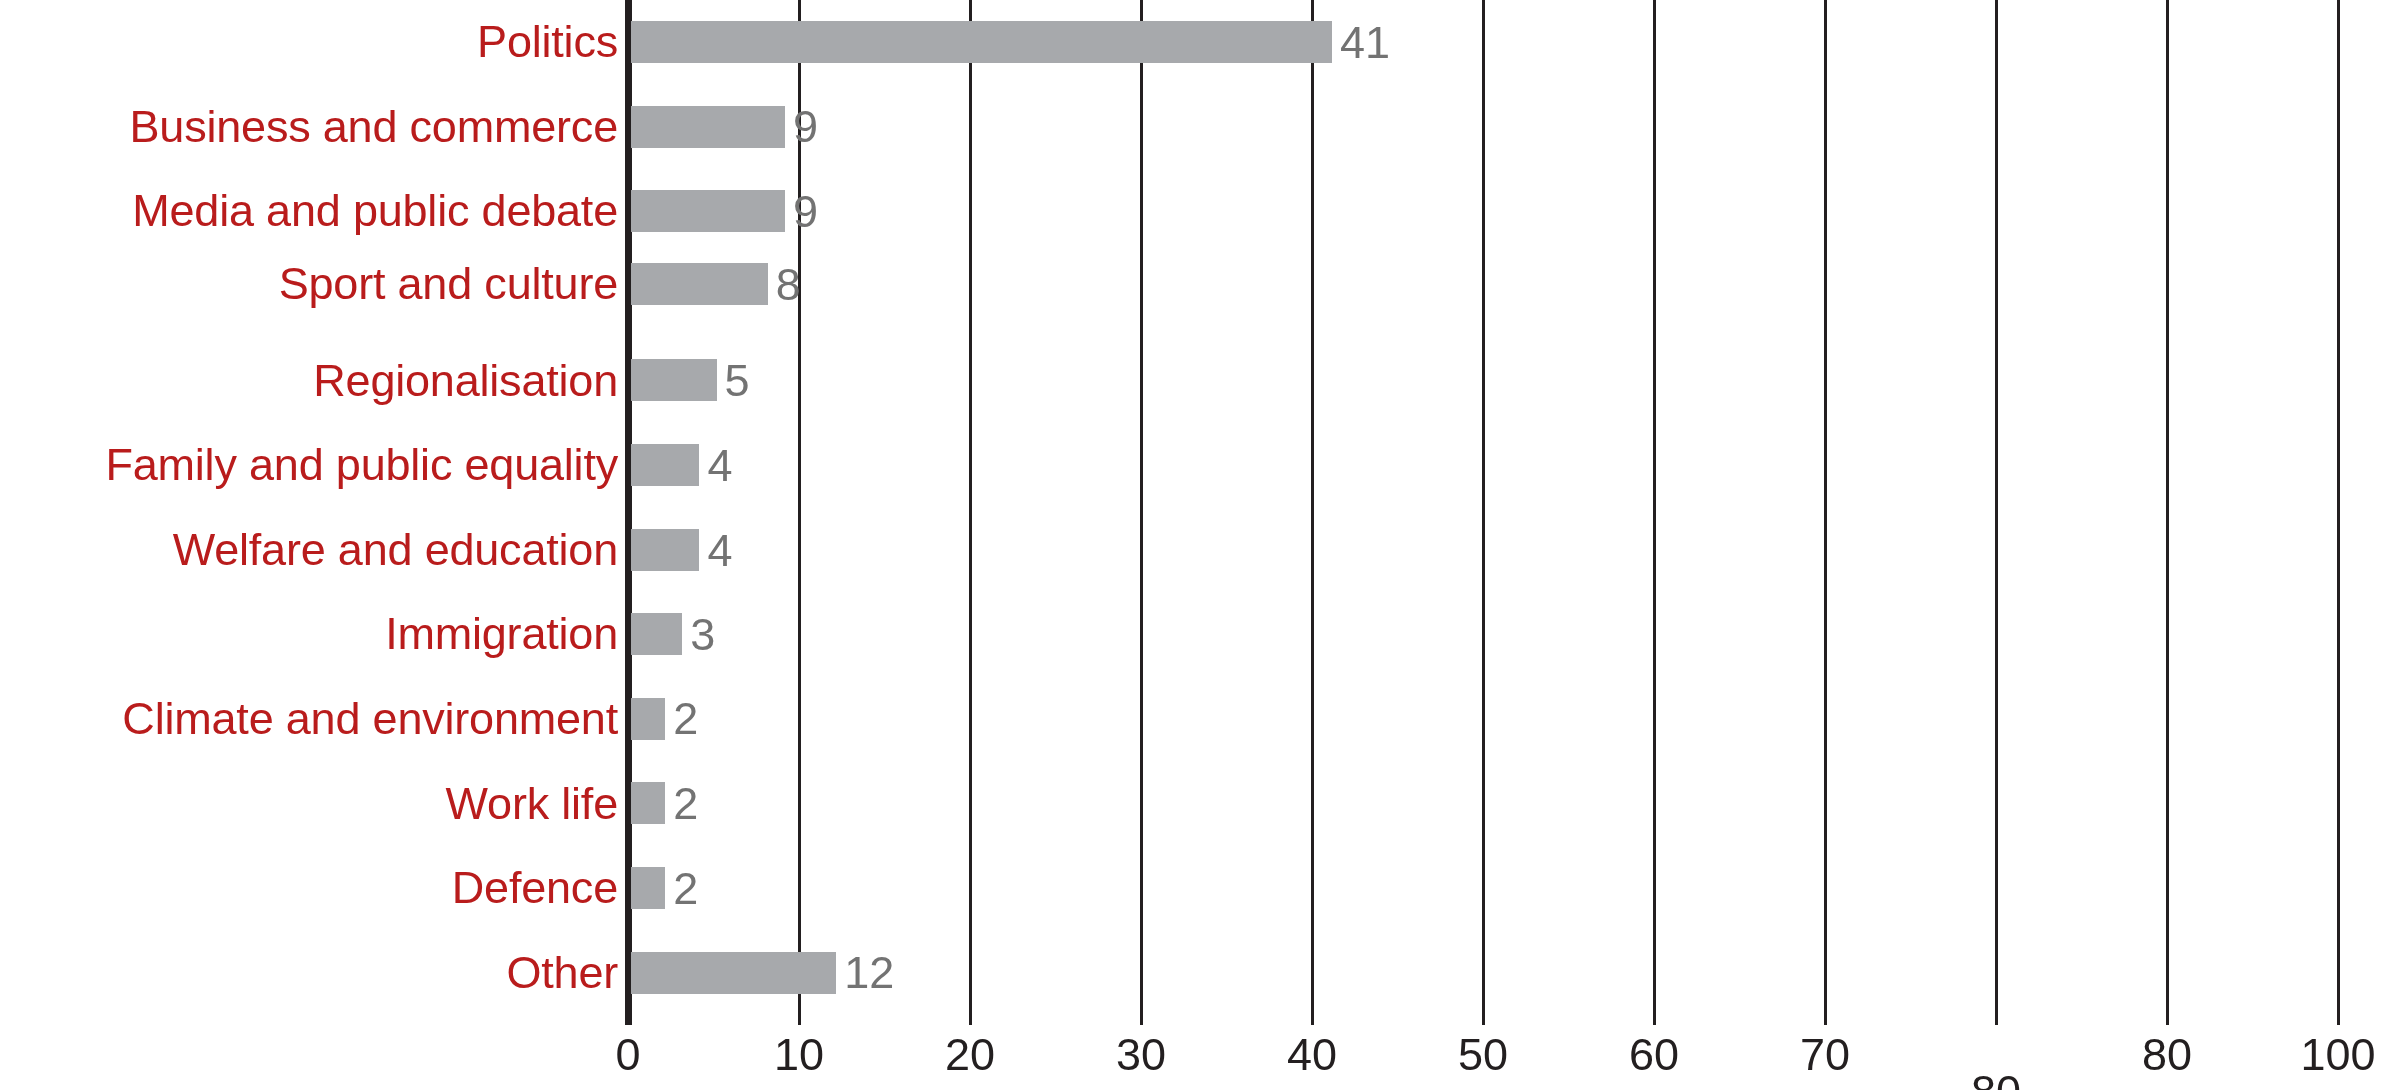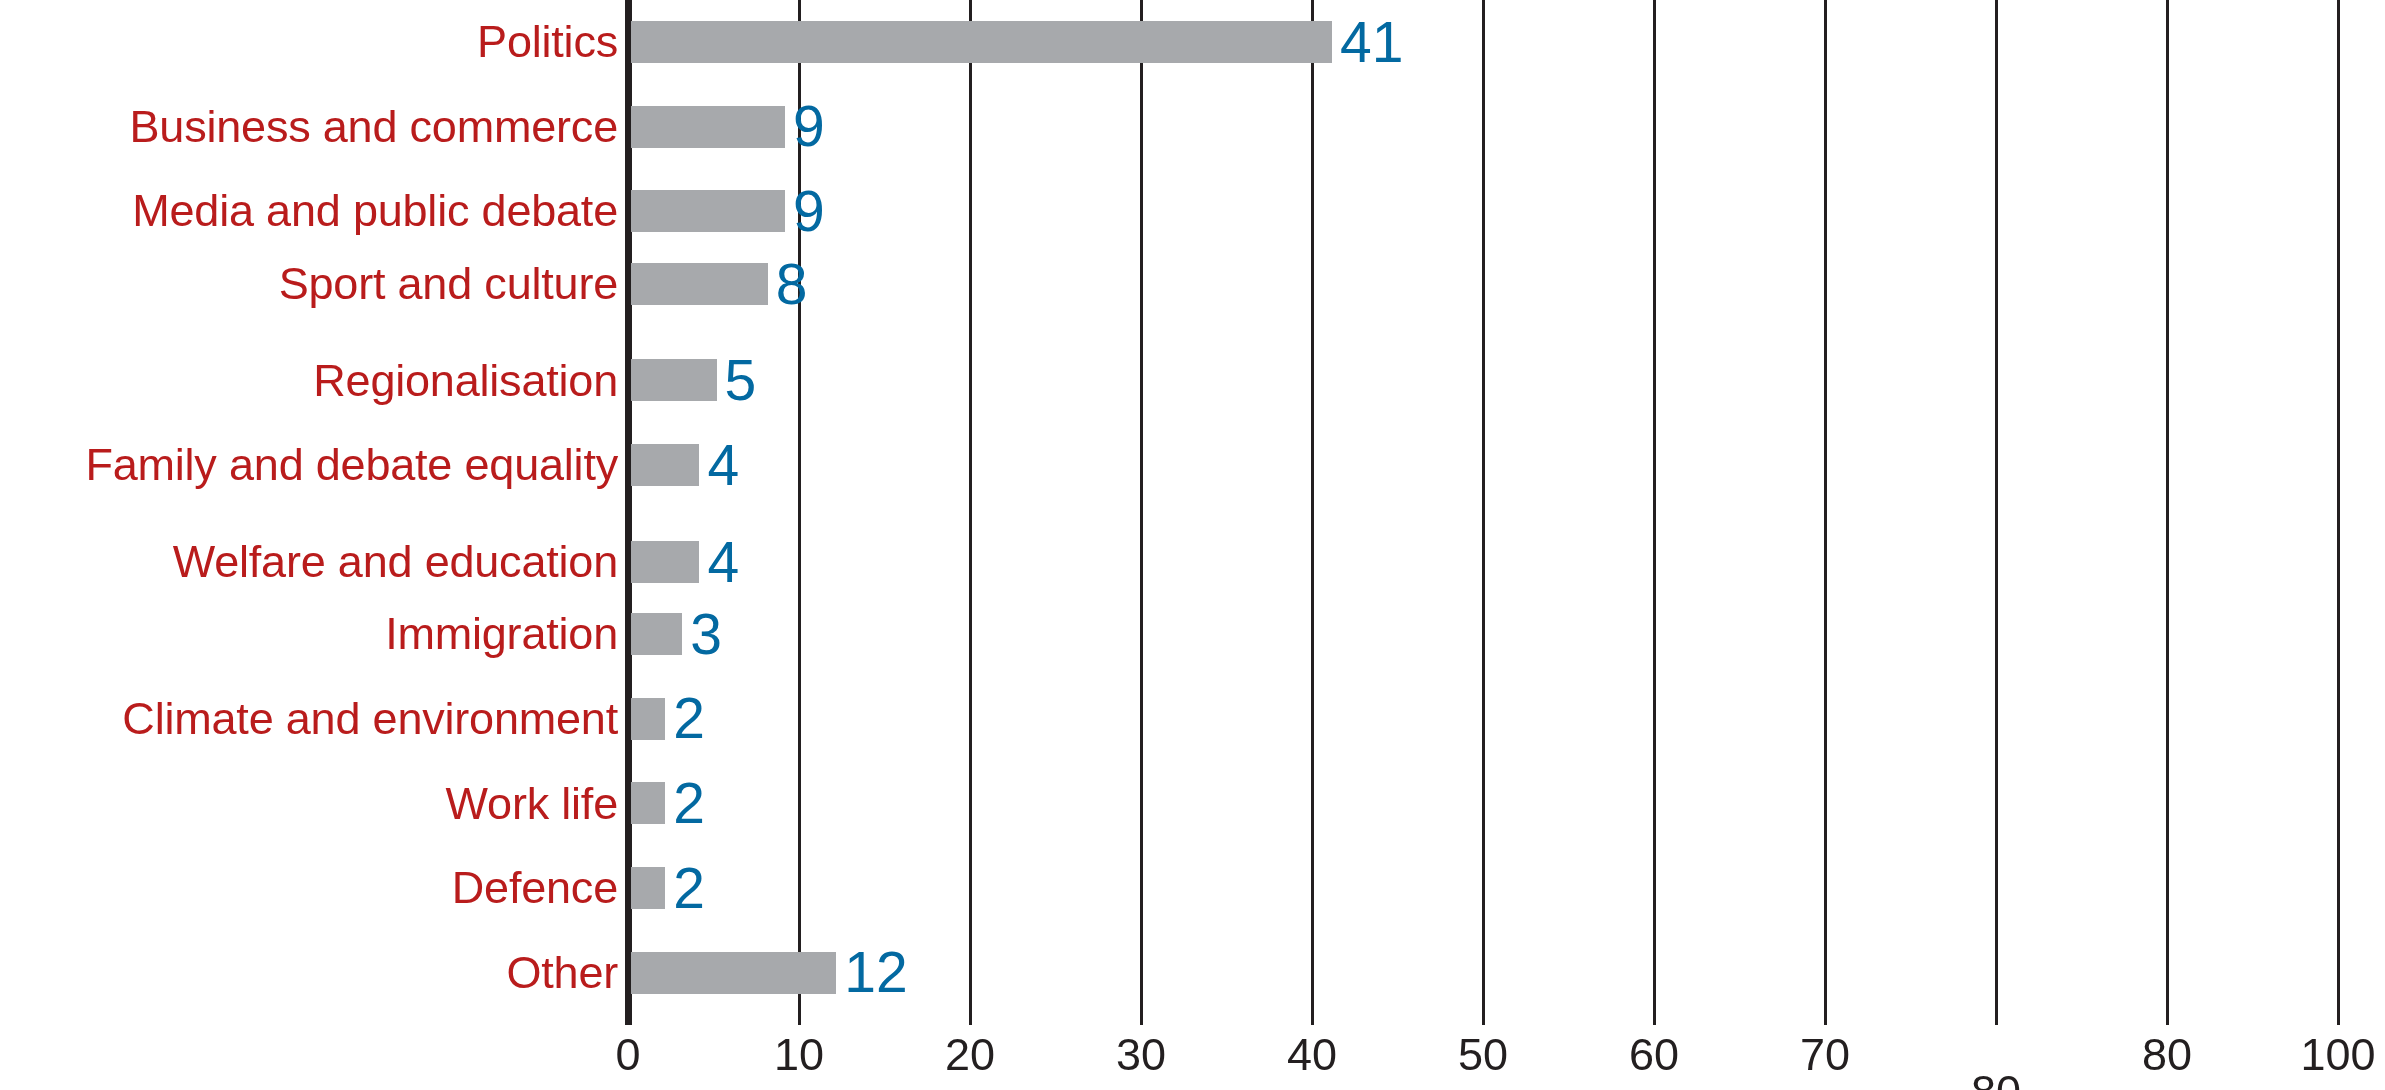--- a/index.html
+++ b/index.html
@@ -72,22 +72,22 @@
     height: 42px;
     background: #a7a9ac;
   }
 
   .bar-value {
     position: absolute;
     top: 21px;
     height: 42px;
     display: flex;
     align-items: center;
-    font-size: 57px;
-    color: #0369a1;
+    font-size: 45px;
+    color: #737373;
     white-space: nowrap;
     line-height: 1;
   }
 
   .tick-label {
     position: absolute;
     top: 1032px;
     font-size: 45px;
     color: #231f20;
     text-align: center;
@@ -145,26 +145,26 @@
         </div>
         <div class="bar-row" style="top: 338.4px;">
           <div class="cat-label-wrap">
             <span>Regionalisation</span>
           </div>
           <div class="bar" style="width: 85.5px;"></div>
           <div class="bar-value" style="left: 724.5px;">5</div>
         </div>
         <div class="bar-row" style="top: 423px;">
           <div class="cat-label-wrap">
-            <span>Family and debate equality</span>
+            <span>Family and public equality</span>
           </div>
           <div class="bar" style="width: 68.4px;"></div>
           <div class="bar-value" style="left: 707.4px;">4</div>
         </div>
-        <div class="bar-row" style="top: 520px; text-align: center;">
+        <div class="bar-row" style="top: 508px; text-align: center;">
           <div class="cat-label-wrap">
             <span>Welfare and education</span>
           </div>
           <div class="bar" style="width: 68.4px;"></div>
           <div class="bar-value" style="left: 707.4px;">4</div>
         </div>
         <div class="bar-row" style="top: 592.2px;">
           <div class="cat-label-wrap">
             <span>Immigration</span>
           </div>

